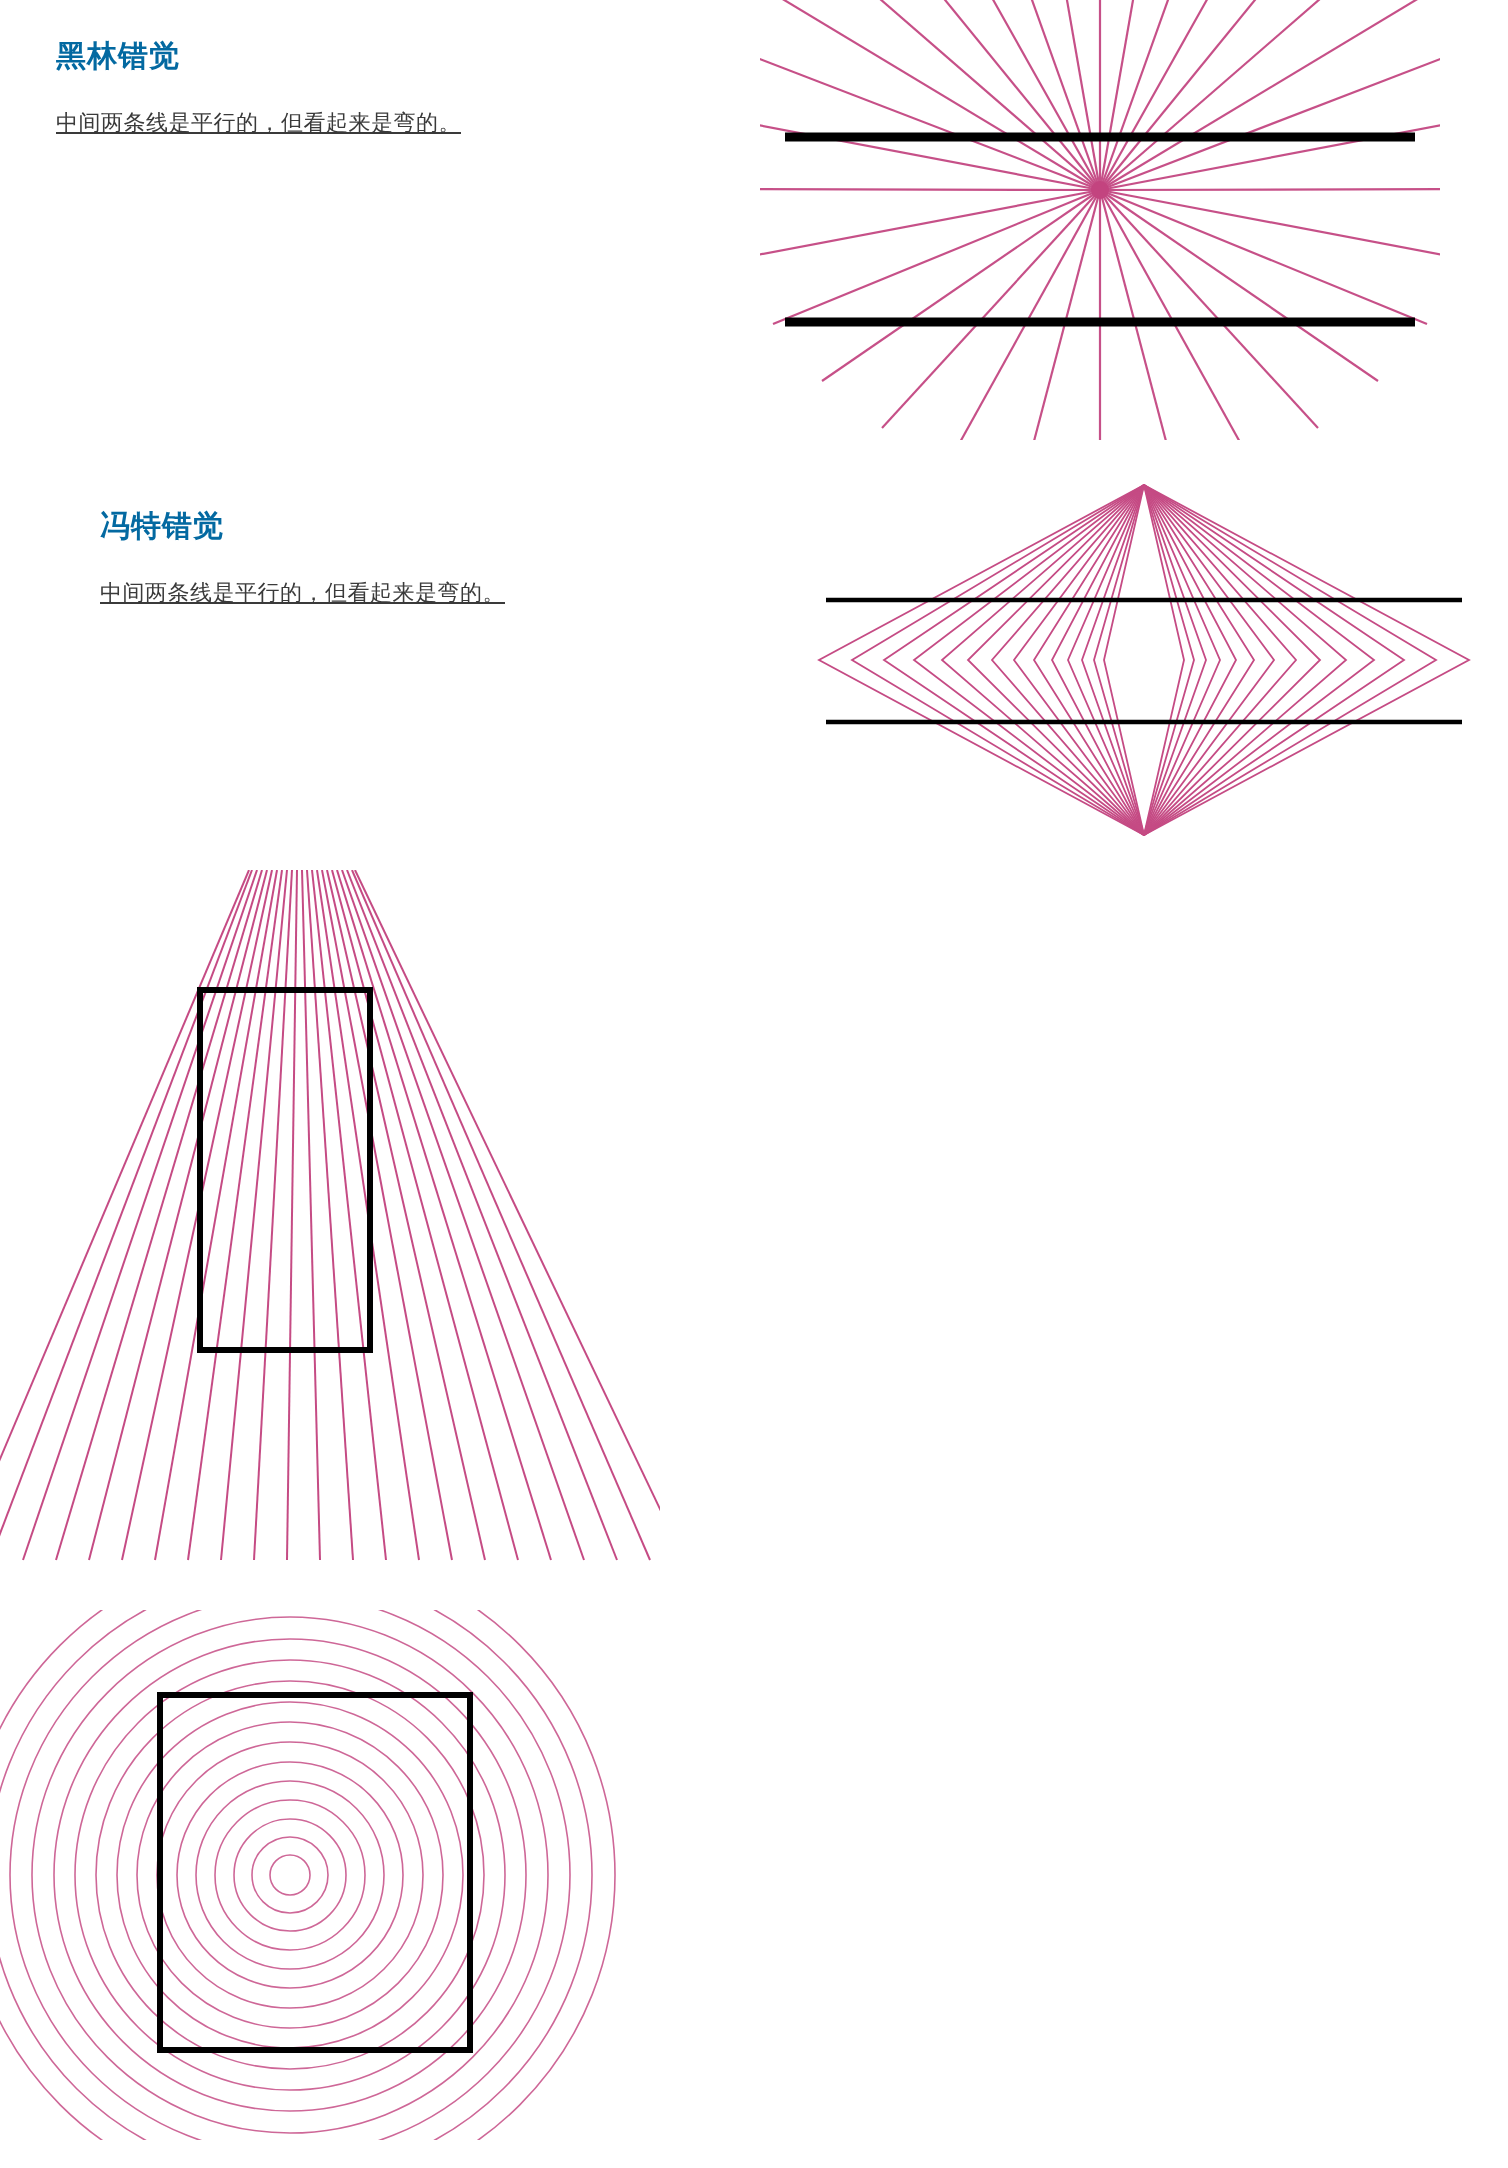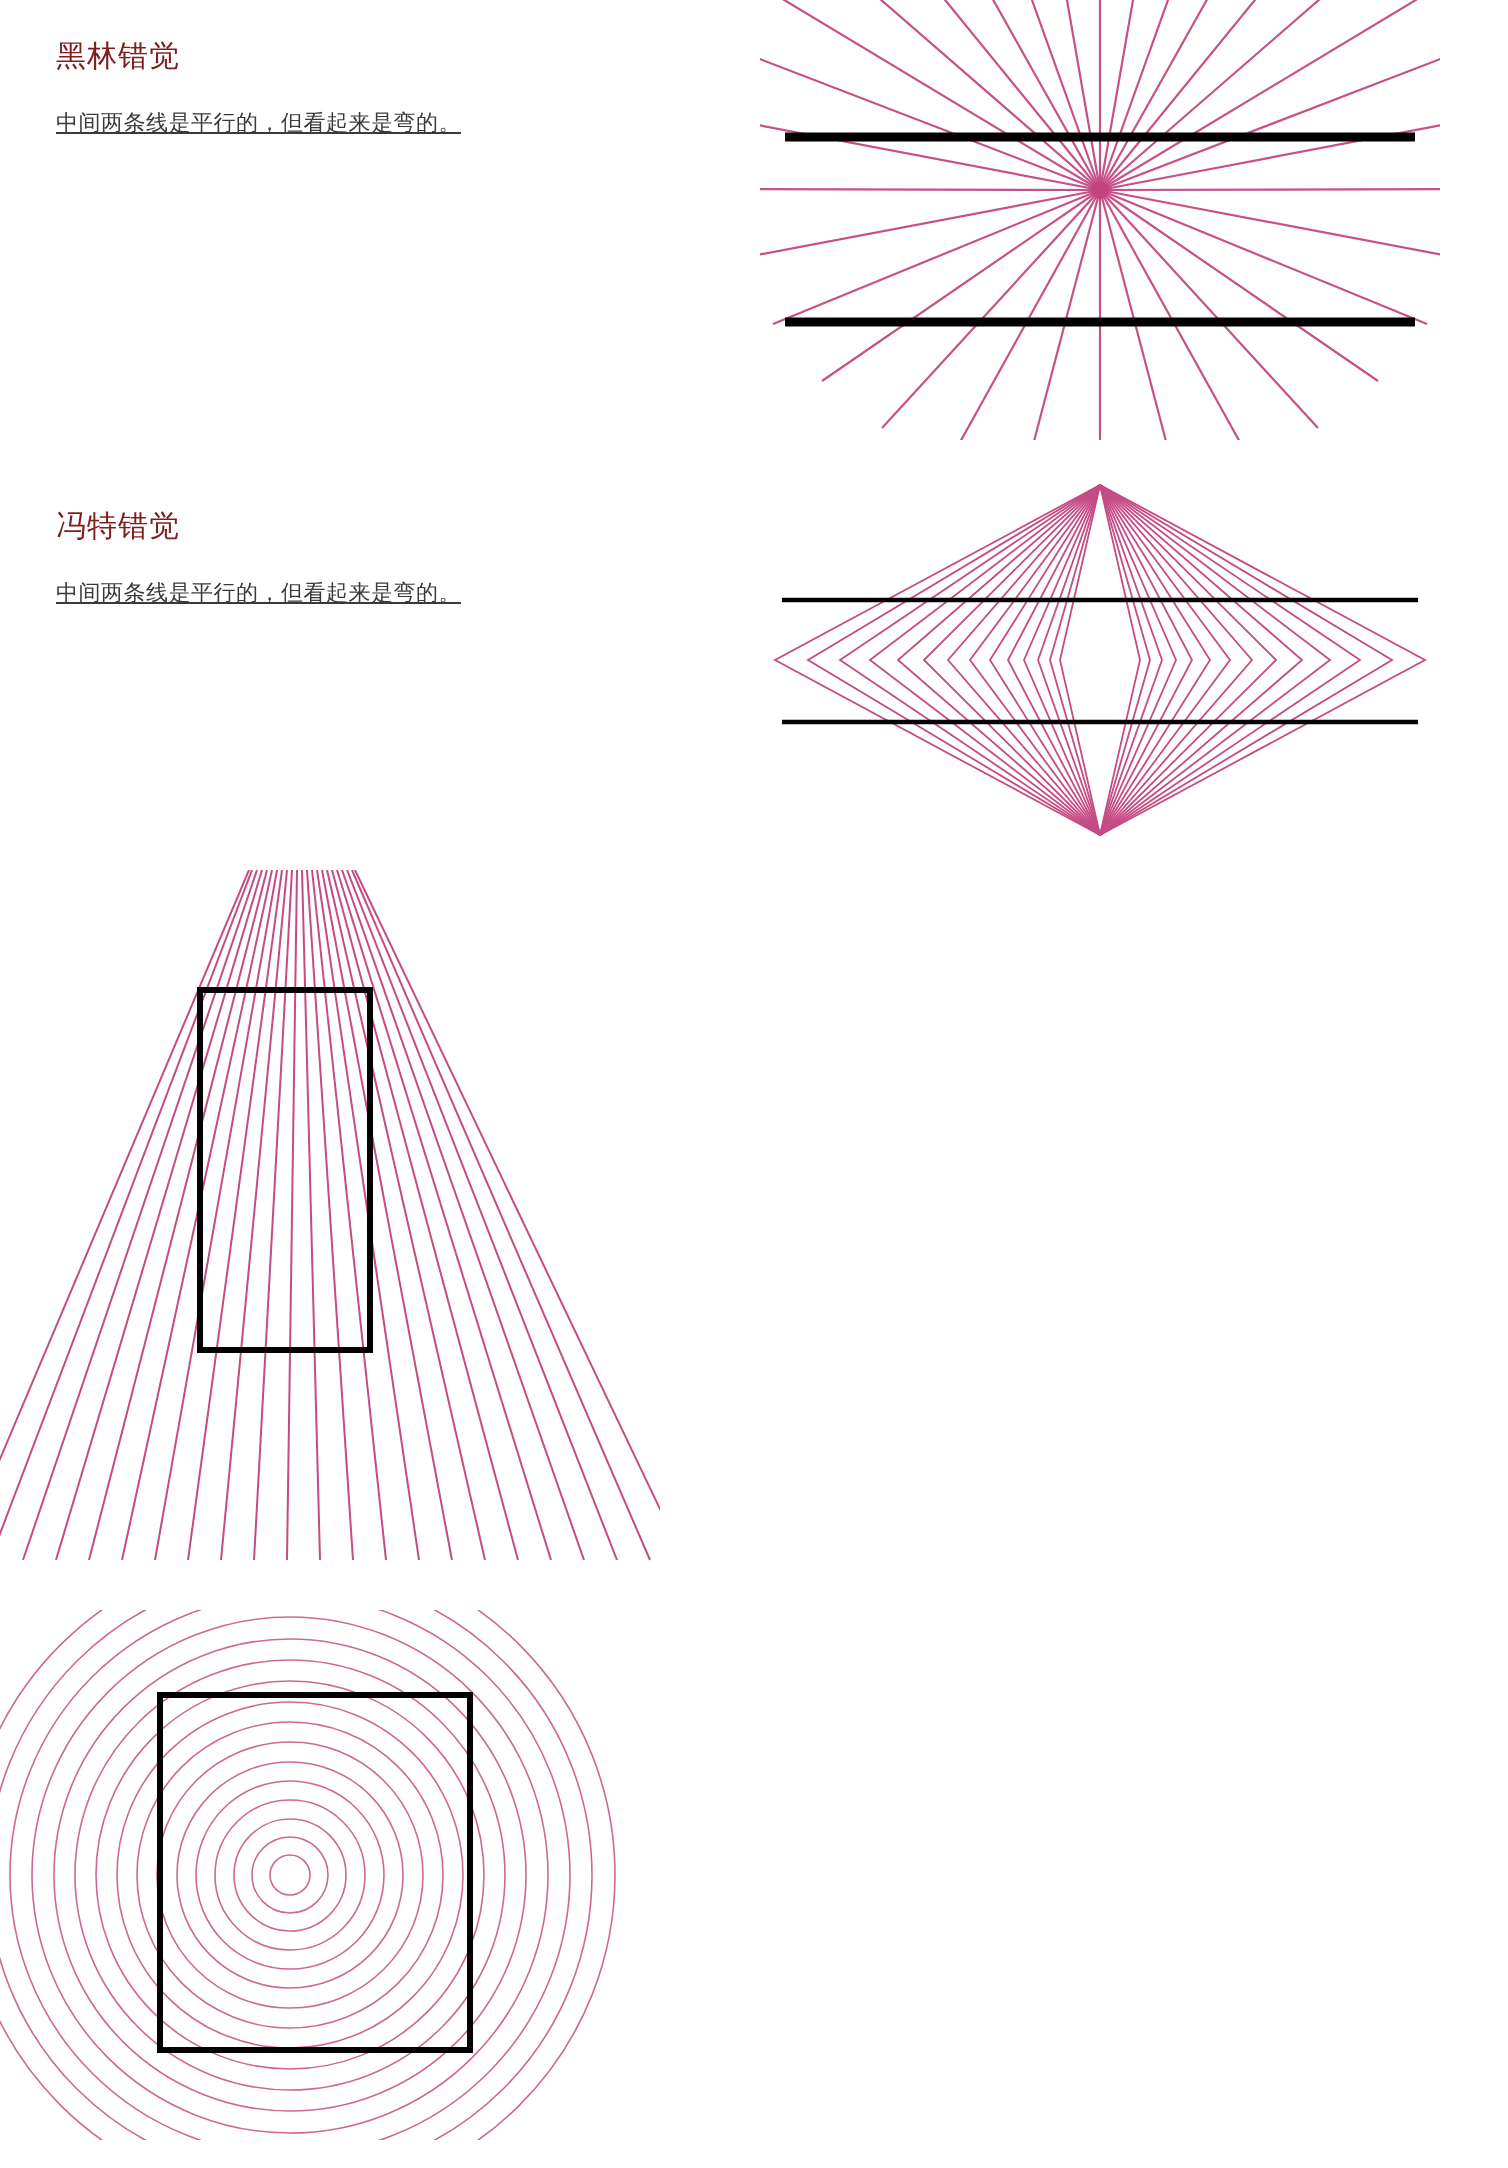--- a/index.html
+++ b/index.html
@@ -33,23 +33,23 @@
     box-sizing: border-box;
     flex: 0 0 780px;
   }
   .fig-col {
     flex: 1 1 auto;
     position: relative;
     height: 100%;
   }
   .sec-title {
     font-size: 30px;
-    font-weight: normal;
+    font-weight: bold;
     letter-spacing: 1px;
-    color: #7f1d1d;
+    color: #0369a1;
     margin: 0 0 30px 0;
     line-height: 1.2;
   }
   .sec-desc {
     font-size: 22px;
     color: #3a3a3a;
     line-height: 1.75;
     margin: 0;
     letter-spacing: 0.5px;
     text-decoration: underline;
@@ -107,21 +107,21 @@
             <line x1="340" y1="190" x2="263" y2="-253"></line>
           </g>
           <circle cx="340" cy="190" r="9" fill="#c2427e" opacity="0.85"></circle>
           <line x1="25" y1="137" x2="655" y2="137" stroke="#000000" stroke-width="9"></line>
           <line x1="25" y1="322" x2="655" y2="322" stroke="#000000" stroke-width="9"></line>
         </svg>
       </div>
     </div>
   </div>
 
-  <div class="section" style="position:absolute; left:0; top:470px; width:1508px; height:420px;">
+  <div class="section" style="position:absolute; left:0; top:470px; width:1508px; height:420px;padding-left:44px;">
     <div class="text-col" style="padding-top:38px;">
       <h2 class="sec-title">冯特错觉</h2>
       <p class="sec-desc">中间两条线是平行的，但看起来是弯的。</p>
     </div>
     <div class="fig-col">
       <div class="fig" style="left:-20px; top:-10px;">
         <svg width="680" height="400" viewBox="0 0 680 400">
           <g stroke="#c2427e" stroke-width="1.8" opacity="0.95" fill="none">
             <polyline points="340,25 15,200 340,375"></polyline>
             <polyline points="340,25 48,200 340,375"></polyline>

